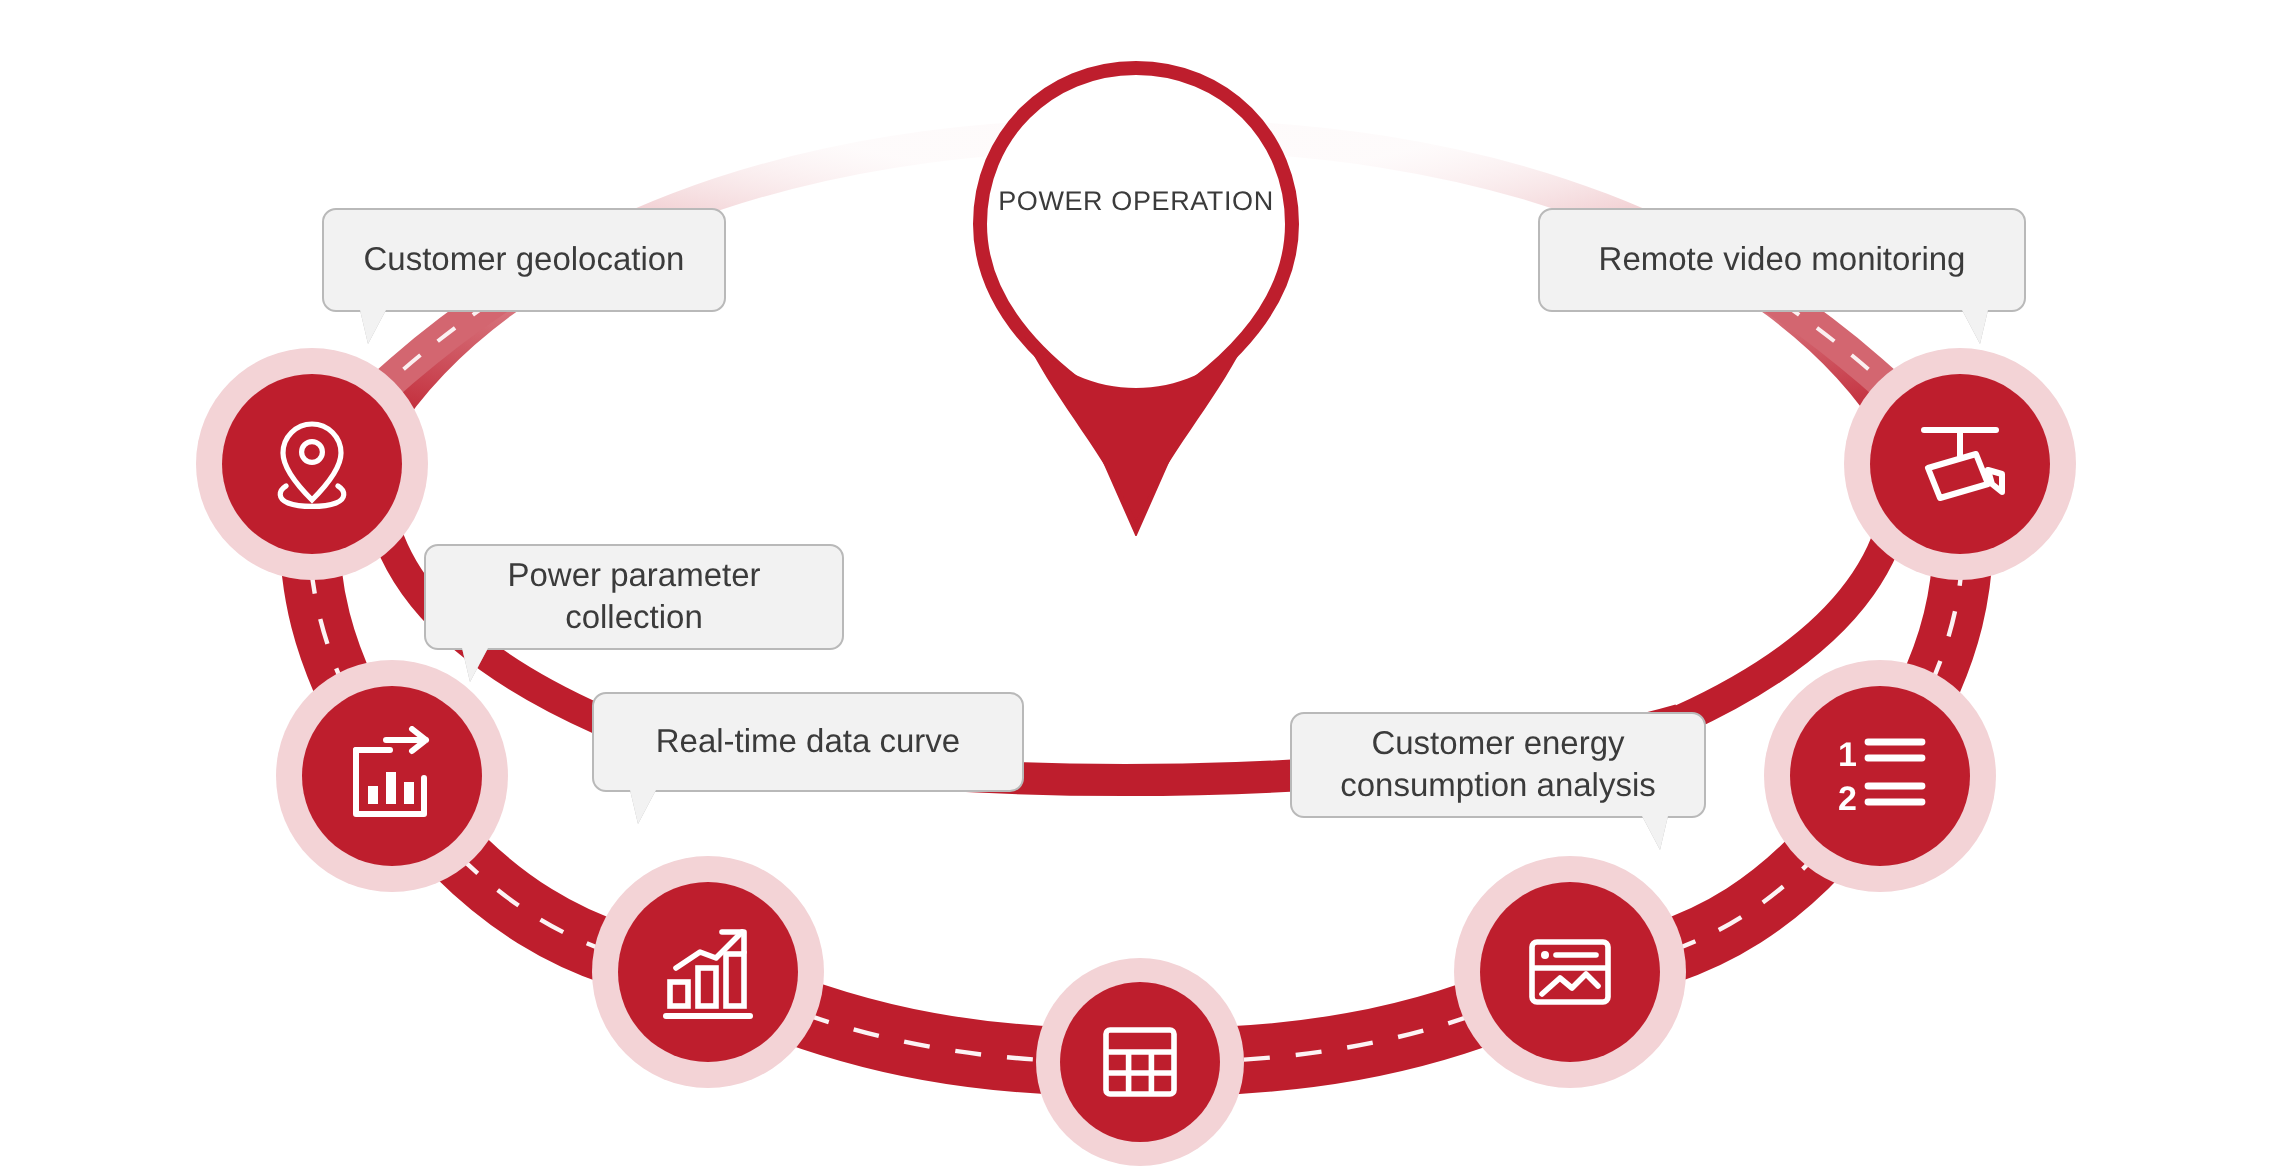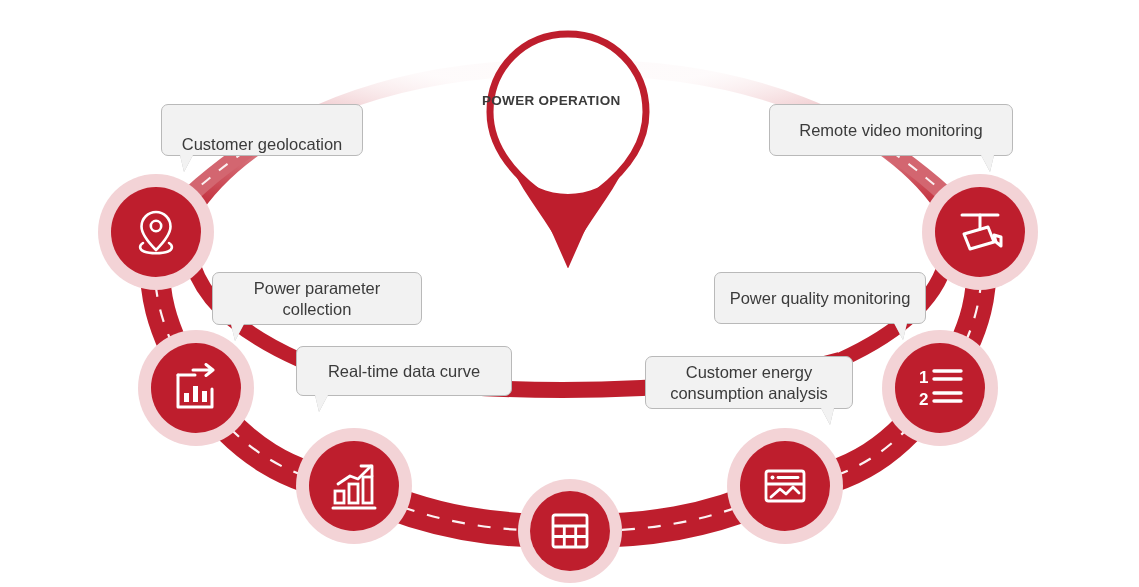--- a/index.html
+++ b/index.html
@@ -9,21 +9,22 @@
   }
   #stage{position:absolute;left:0;top:0;width:1139px;height:587px;}
   #ribbon{position:absolute;left:0;top:0;width:1139px;height:587px;}
 
   
   .pin{
     position:absolute;left:482px;top:28px;width:172px;height:240px;
   }
   .pin-title{
     position:absolute;left:0;top:62px;width:172px;
-    font-size:13.5px;font-weight:bold;color:#3b3b3b;
+    text-align:center;
+    font-size:13.5px;font-weight:normal;color:#3b3b3b;
     letter-spacing:.3px;line-height:22px;
   }
 
   
   .node{position:absolute;}
   .halo{
     position:absolute;border-radius:50%;
     background:#F3D3D6;
   }
   .disc{
@@ -123,21 +124,21 @@
   <div class="node" style="left:98px;top:174px;width:116px;height:116px;">
     <div class="halo" style="left:0;top:0;width:116px;height:116px;"></div>
     <div class="disc" style="left:13px;top:13px;width:90px;height:90px;">
       <svg width="52" height="52" viewBox="0 0 52 52">
         <path d="M26 6 C 18 6 11.5 12.5 11.5 20.5 C 11.5 29 22 40 26 44 C 30 40 40.5 29 40.5 20.5 C 40.5 12.5 34 6 26 6 Z" fill="none" stroke="#fff" stroke-width="2.6"></path>
         <circle cx="26" cy="20" r="5.2" fill="none" stroke="#fff" stroke-width="2.6"></circle>
         <path d="M13 37 C 9 39.5 9 43.5 14 45.5 C 20 47.8 32 47.8 38 45.5 C 43 43.5 43 39.5 39 37" fill="none" stroke="#fff" stroke-width="2.6" stroke-linecap="round"></path>
       </svg>
     </div>
   </div>
-  <div class="label" style="left:161px;top:104px;width:202px;height:52px;align-items:flex-end;">
+  <div class="label" style="left:161px;top:104px;width:202px;height:52px;">
     <span>Customer geolocation</span>
     <span class="tail left"></span>
   </div>
 
   <div class="node" style="left:138px;top:330px;width:116px;height:116px;">
     <div class="halo" style="left:0;top:0;width:116px;height:116px;"></div>
     <div class="disc" style="left:13px;top:13px;width:90px;height:90px;">
       <svg width="50" height="50" viewBox="0 0 50 50">
         <path d="M7 12 L7 44 L41 44 L41 26" fill="none" stroke="#fff" stroke-width="3" stroke-linecap="round" stroke-linejoin="round"></path>
         <path d="M7 12 L24 12" fill="none" stroke="#fff" stroke-width="3" stroke-linecap="round"></path>
@@ -201,24 +202,20 @@
   <div class="node" style="left:882px;top:330px;width:116px;height:116px;">
     <div class="halo" style="left:0;top:0;width:116px;height:116px;"></div>
     <div class="disc" style="left:13px;top:13px;width:90px;height:90px;">
       <svg width="50" height="46" viewBox="0 0 50 46">
         <text x="4" y="18" font-family="Liberation Sans, sans-serif" font-size="17" font-weight="bold" fill="#fff">1</text>
         <text x="4" y="40" font-family="Liberation Sans, sans-serif" font-size="17" font-weight="bold" fill="#fff">2</text>
         <path d="M19 6 L46 6 M19 14 L46 14 M19 28 L46 28 M19 36 L46 36" stroke="#fff" stroke-width="3.4" stroke-linecap="round"></path>
       </svg>
     </div>
   </div>
-  <div class="label" style="left:714px;top:272px;width:212px;height:52px;">
-    <span>Power quality monitoring</span>
-    <span class="tail right"></span>
-  </div>
 
   <div class="node" style="left:922px;top:174px;width:116px;height:116px;">
     <div class="halo" style="left:0;top:0;width:116px;height:116px;"></div>
     <div class="disc" style="left:13px;top:13px;width:90px;height:90px;">
       <svg width="52" height="48" viewBox="0 0 52 48">
         <path d="M8 7 L44 7" stroke="#fff" stroke-width="3" stroke-linecap="round"></path>
         <path d="M26 7 L26 21" stroke="#fff" stroke-width="3" stroke-linecap="round"></path>
         <path d="M10 26 L34 19 L40 34 L16 41 Z" fill="none" stroke="#fff" stroke-width="3" stroke-linejoin="round"></path>
         <path d="M40 27 L47 29 L47 38 L42 34 Z" fill="none" stroke="#fff" stroke-width="3" stroke-linejoin="round"></path>
       </svg>

